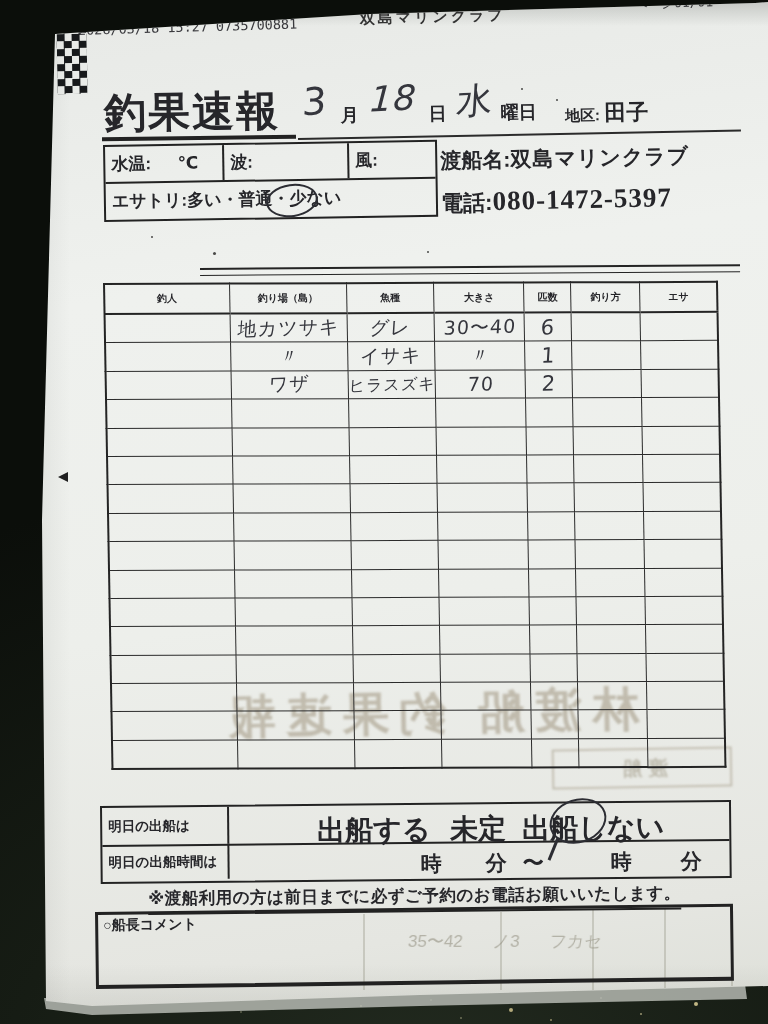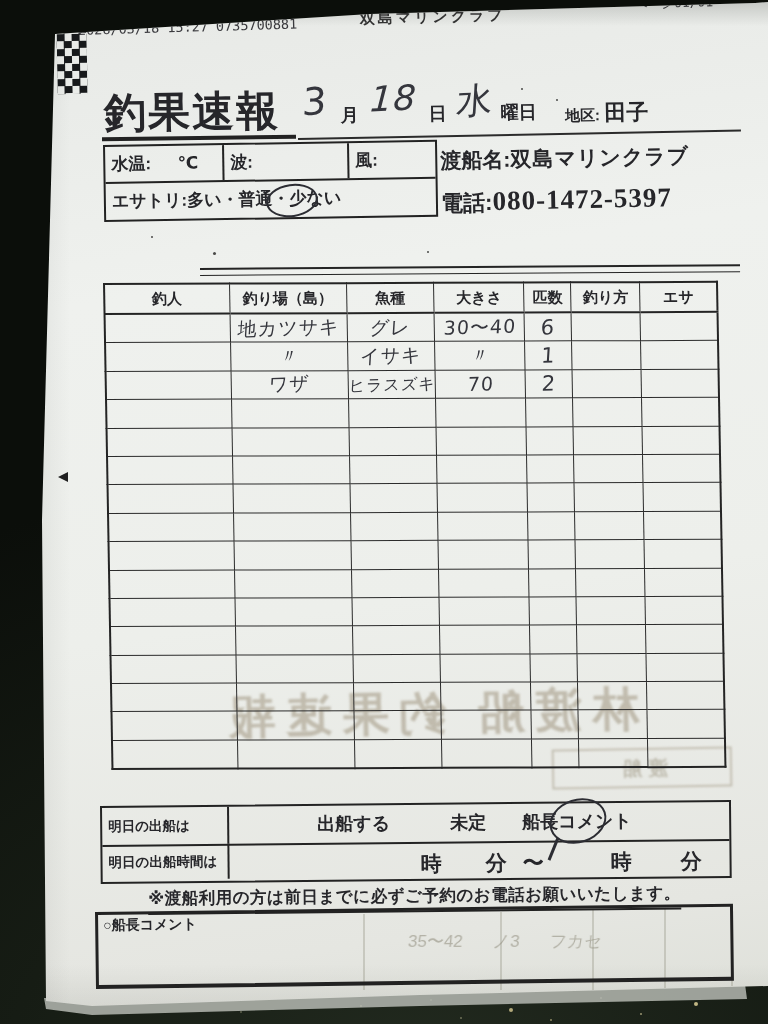--- a/index.html
+++ b/index.html
@@ -72,29 +72,29 @@
   .pen-circle{position:absolute;border:2.5px solid #2c2d33;border-radius:50%;}
   
   .boat{position:absolute;left:440px;top:147px;transform:rotate(-1.2deg);transform-origin:0 0;white-space:nowrap;}
   
   .dbl-line{position:absolute;left:200px;top:268px;width:540px;height:5px;
     border-top:2.5px solid #242424;border-bottom:1.5px solid #242424;transform:rotate(-.4deg);transform-origin:0 0;}
   table.catch{position:absolute;left:103px;top:283px;border-collapse:collapse;table-layout:fixed;
     transform:skewX(.8deg) rotate(-.2deg);transform-origin:0 0;z-index:2;}
   table.catch th,table.catch td{border:1.8px solid #2b2b2b;padding:0;text-align:center;overflow:visible;}
   table.catch{border:2.5px solid #242424;}
-  table.catch th{height:28px;font-size:15px;font-weight:bold;color:#26262a;border-bottom:2.2px solid #242424;}
+  table.catch th{height:28px;font-size:10px;font-weight:bold;color:#26262a;border-bottom:2.2px solid #242424;}
   table.catch td{height:27.4px;font-size:19px;}
   
   .tomorrow{position:absolute;left:100px;top:806px;width:627px;height:74px;border:2.5px solid #232323;
     transform:rotate(-.55deg);transform-origin:0 0;z-index:2;}
   .tomorrow .lbl{position:absolute;left:0;width:127px;box-sizing:border-box;border-right:2px solid #232323;
     font-size:13.5px;font-weight:bold;padding:10px 0 0 6px;height:37px;}
   .tomorrow .row-div{position:absolute;left:0;right:0;top:37px;height:2px;background:#232323;}
-  .tomorrow .opt{position:absolute;top:6px;font-size:18px;font-weight:bold;text-align:right;}
+  .tomorrow .opt{position:absolute;top:6px;font-size:28px;font-weight:bold;text-align:right;}
   .tomorrow .tp{position:absolute;top:45px;font-size:21px;font-weight:bold;}
   .notice{position:absolute;left:148px;top:888px;font-size:16.5px;font-weight:bold;letter-spacing:.5px;
     border-bottom:2.5px solid #222;padding-bottom:3px;transform:rotate(-.6deg);transform-origin:0 0;z-index:2;white-space:nowrap;}
   .comment{position:absolute;left:95px;top:912px;width:632px;height:70px;
     border:3px solid #222;border-bottom-width:4px;transform:rotate(-.75deg);transform-origin:0 0;z-index:2;}
   .comment .lab{position:absolute;left:5px;top:2px;font-size:14px;font-weight:bold;}
   
   .ghost-band{position:absolute;left:96px;top:678px;width:664px;height:70px;z-index:1;
     display:flex;align-items:center;justify-content:center;
     transform:scaleX(-1) rotate(1.2deg);
@@ -348,21 +348,21 @@
       </tbody>
   </table>
   <div class="tri-mark"></div>
 
   <div class="tomorrow ink">
     <div class="lbl" style="top:0;">明日の出船は</div>
     <div class="lbl" style="top:37px;height:35px;padding-top:9px;">明日の出船時間は</div>
     <div class="row-div"></div>
     <span class="opt" style="left:215px;">出船する</span>
     <span class="opt" style="left:348px;">未定</span>
-    <span class="opt" style="left:420px;">船長コメント</span>
+    <span class="opt" style="left:420px;">出船しない</span>
     <span class="tp" style="left:318px;">時</span>
     <span class="tp" style="left:383px;">分</span>
     <span class="tp" style="left:420px;">〜</span>
     <span class="tp" style="left:508px;">時</span>
     <span class="tp" style="left:578px;">分</span>
   </div>
 
   <div class="pen-circle" style="left:549px;top:799px;width:54px;height:40px;transform:rotate(-18deg);z-index:3;"></div>
   <div class="circ-tail" style="left:552px;top:837px;width:3px;height:24px;transform:rotate(22deg);"></div>
 

